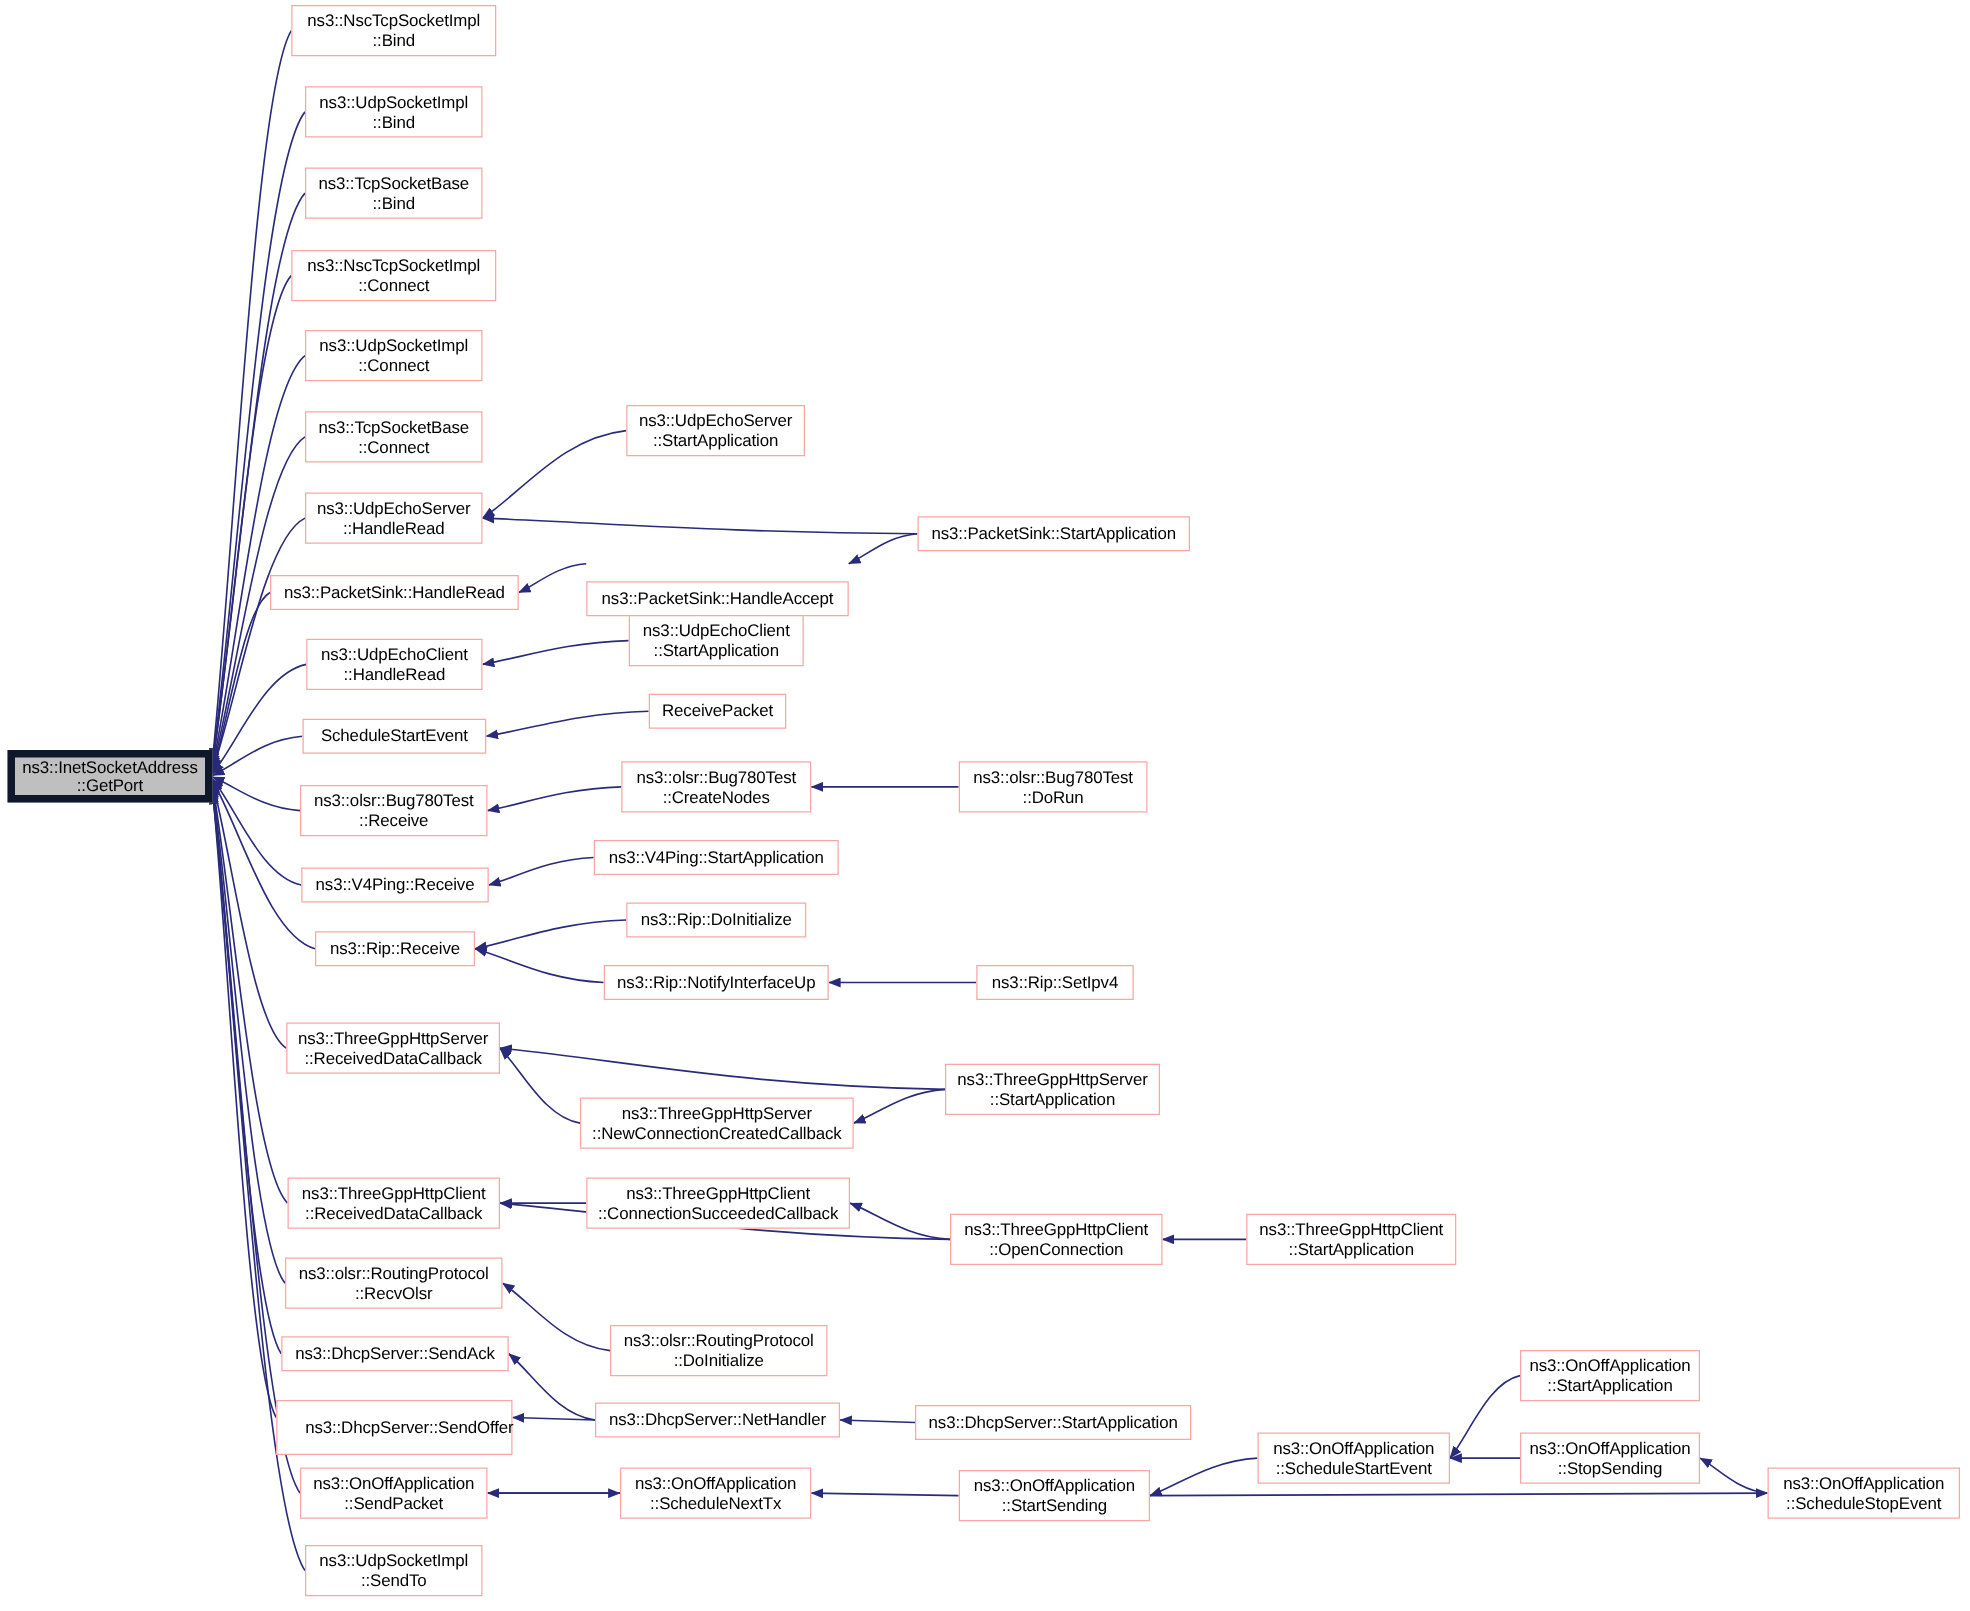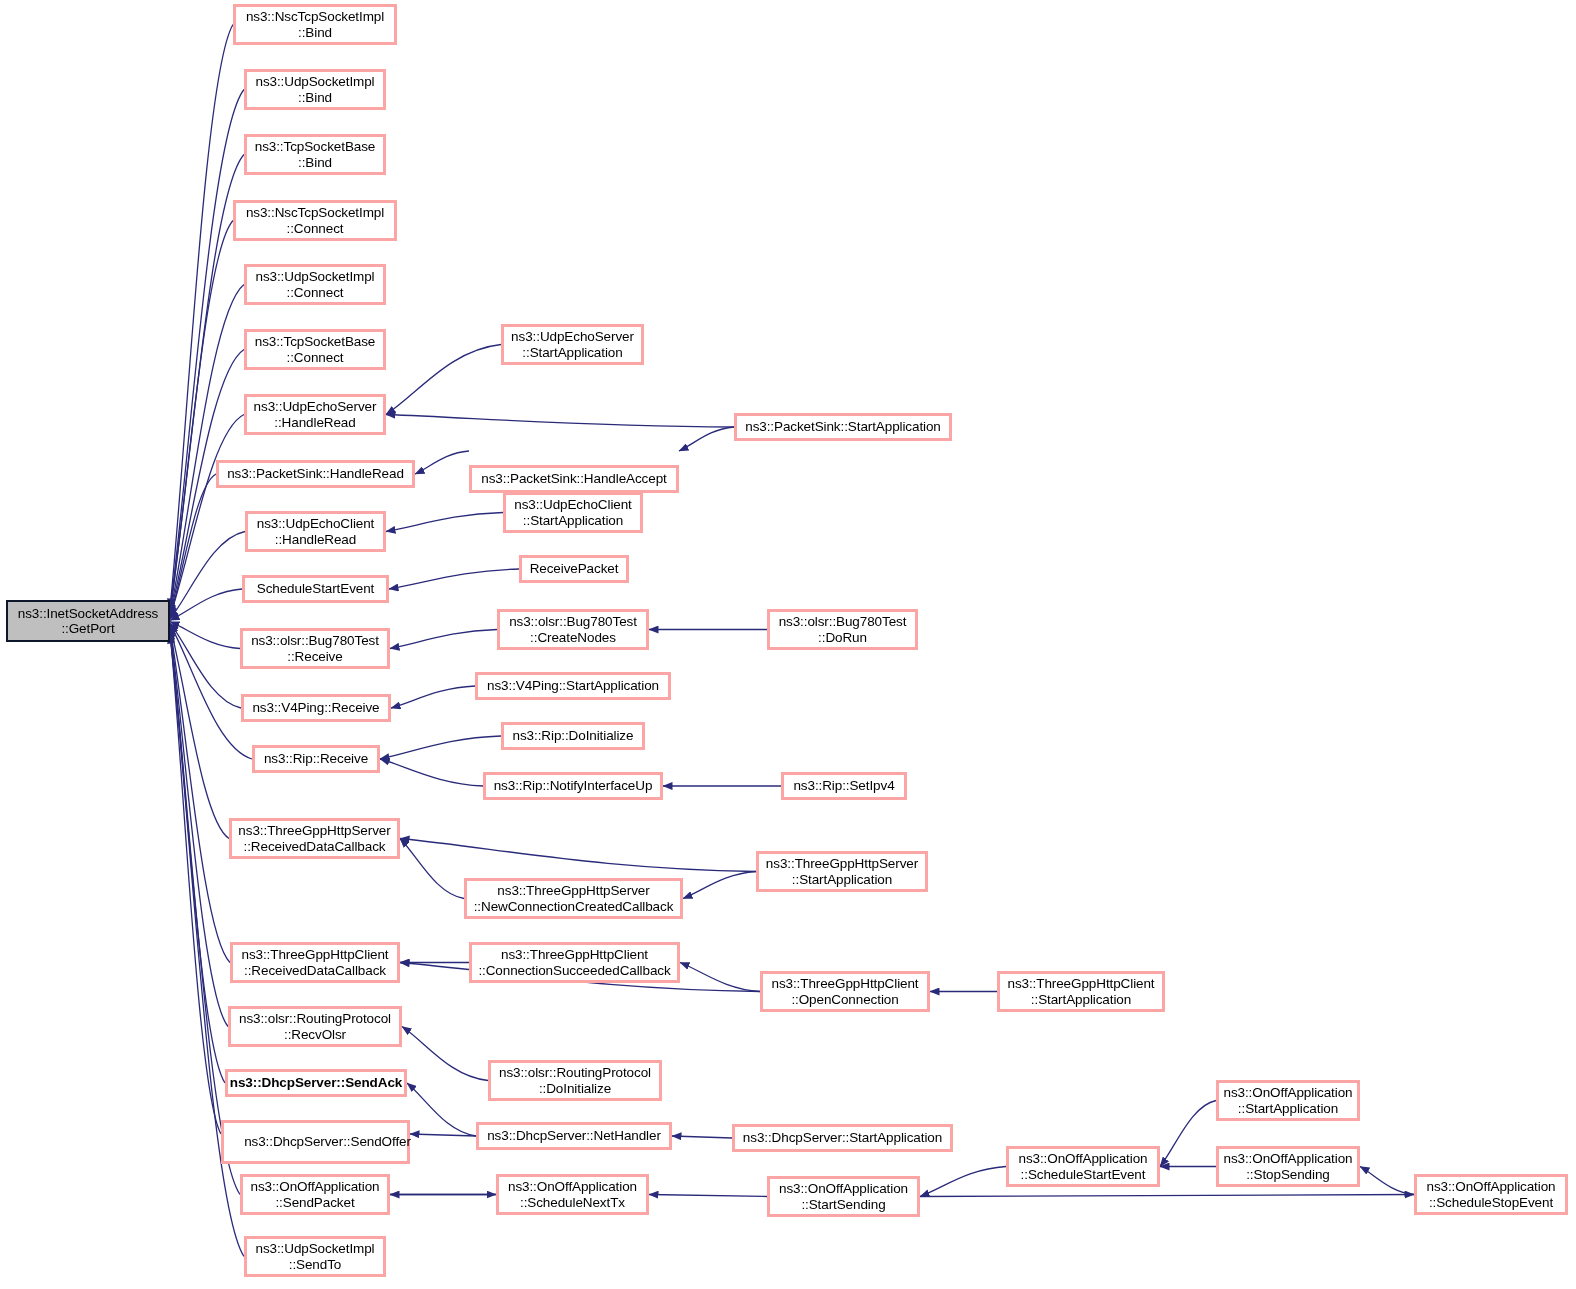--- a/index.html
+++ b/index.html
@@ -2,35 +2,35 @@
 <html><head>
 <meta charset="utf-8">
 <style>
   html,body{margin:0;padding:0;background:#ffffff;}
   body{font-family:"Liberation Sans","DejaVu Sans",sans-serif;}
   #canvas{position:relative;width:1576px;height:1289px;background:#ffffff;overflow:hidden;}
   svg#edges{position:absolute;left:0;top:0;width:1576px;height:1289px;pointer-events:none;}
   .node{
     position:absolute;
     box-sizing:border-box;
-    border:3px solid #fca5a5;
+    border:1px solid #fca5a5;
     background:#ffffff;
     color:#000000;
     font-size:13.5px;
     line-height:15.5px;
     text-align:center;
     display:flex;
     align-items:center;
     justify-content:center;
     white-space:pre-line;
     letter-spacing:-0.1px;
   }
   .node.root{
     background:#bfbfbf;
-    border:2px solid #0f172a;
+    border:6px solid #0f172a;
   }
 </style>
 </head>
 <body>
 
 <div id="canvas">
   <svg id="edges" xmlns="http://www.w3.org/2000/svg">
     <defs>
       <marker id="arrow" markerWidth="10" markerHeight="8" refX="9.5" refY="4" orient="auto" markerUnits="userSpaceOnUse">
         <path d="M0,0 L10,4 L0,8 z" fill="#2a2a7a"></path>
@@ -114,21 +114,21 @@
       <div class="node" style="left: 240px; top: 628px; width: 150px; height: 41px;">ns3::olsr::Bug780Test
 ::Receive</div>
       <div class="node" style="left: 241px; top: 694px; width: 150px; height: 28px;">ns3::V4Ping::Receive</div>
       <div class="node" style="left: 252px; top: 745px; width: 128px; height: 28px;">ns3::Rip::Receive</div>
       <div class="node" style="left: 229px; top: 818px; width: 171px; height: 41px;">ns3::ThreeGppHttpServer
 ::ReceivedDataCallback</div>
       <div class="node" style="left: 230px; top: 942px; width: 170px; height: 41px;">ns3::ThreeGppHttpClient
 ::ReceivedDataCallback</div>
       <div class="node" style="left: 228px; top: 1006px; width: 174px; height: 41px;">ns3::olsr::RoutingProtocol
 ::RecvOlsr</div>
-      <div class="node" style="left: 225px; top: 1069px; width: 182px; height: 28px; font-weight: bold;">ns3::DhcpServer::SendAck</div>
+      <div class="node" style="left: 225px; top: 1069px; width: 182px; height: 28px;">ns3::DhcpServer::SendAck</div>
       <div class="node" style="left: 221px; top: 1120px; width: 189px; height: 44px; padding-left: 24px;">ns3::DhcpServer::SendOffer</div>
       <div class="node" style="left: 240px; top: 1174px; width: 150px; height: 41px;">ns3::OnOffApplication
 ::SendPacket</div>
       <div class="node" style="left: 244px; top: 1236px; width: 142px; height: 41px;">ns3::UdpSocketImpl
 ::SendTo</div>
       <div class="node" style="left: 501px; top: 324px; width: 143px; height: 41px;">ns3::UdpEchoServer
 ::StartApplication</div>
       <div class="node" style="left: 469px; top: 437px; width: 210px; height: 28px; margin-top: 28px;">ns3::PacketSink::HandleAccept</div>
       <div class="node" style="left: 503px; top: 492px; width: 140px; height: 41px;">ns3::UdpEchoClient
 ::StartApplication</div>

